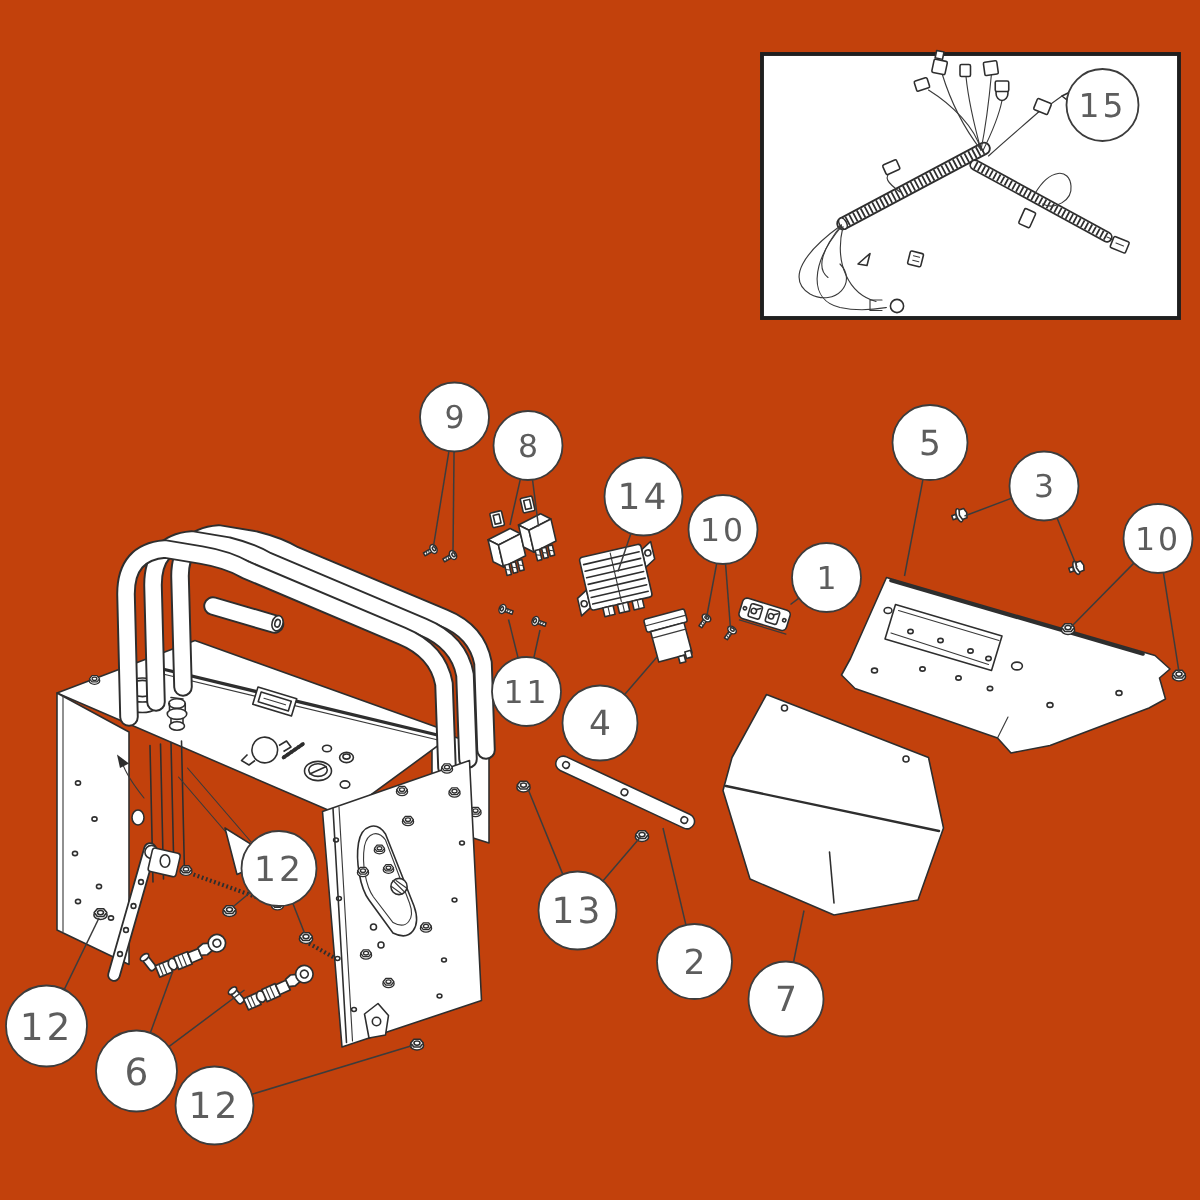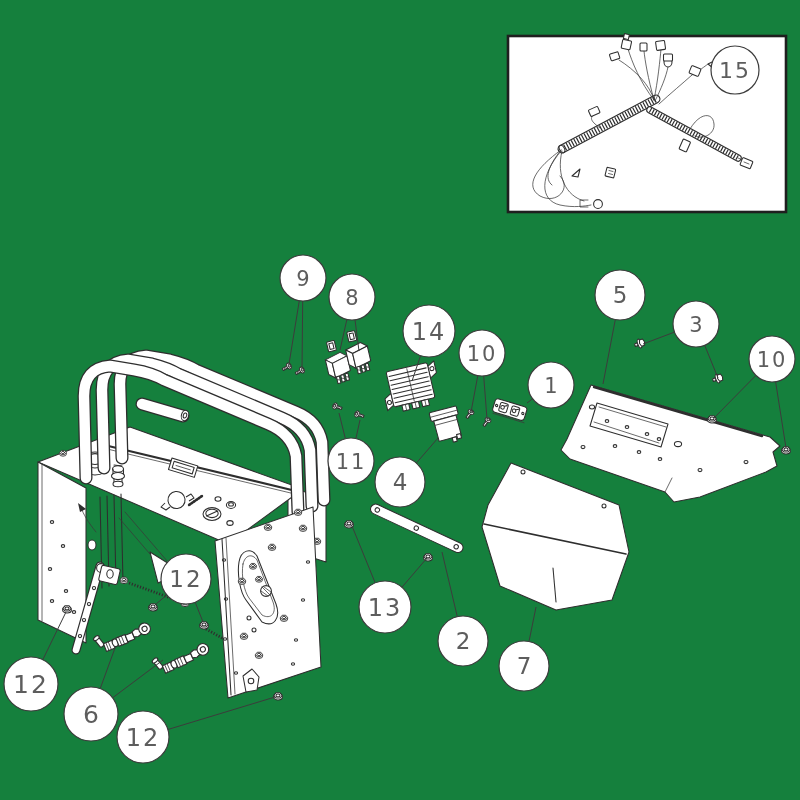--- a/index.html
+++ b/index.html
@@ -1,16 +1,16 @@
 <!DOCTYPE html>
 <html><head>
 <meta charset="utf-8">
 <style>
   html,body{margin:0;padding:0;background:#ffffff;}
-  .canvas{position:relative;width:800px;height:800px;background:#15803d;overflow:hidden;
+  .canvas{position:relative;width:800px;height:800px;background:#c2410c;overflow:hidden;
           font-family:"DejaVu Sans", sans-serif;}
   svg{display:block;}
   .ln{stroke:#2e2e2e;fill:none;stroke-width:1.05;stroke-linecap:round;stroke-linejoin:round;}
   .thin{stroke:#3a3a3a;fill:none;stroke-width:0.75;stroke-linecap:round;}
   .fw{fill:#ffffff;stroke:#2e2e2e;stroke-width:1.05;stroke-linejoin:round;}
   .dk{fill:#2e2e2e;stroke:none;}
   .tube-o{stroke:#2e2e2e;stroke-width:13;fill:none;stroke-linecap:round;stroke-linejoin:round;}
   .tube-i{stroke:#ffffff;stroke-width:10.4;fill:none;stroke-linecap:round;stroke-linejoin:round;}
   .hatch{stroke:#2e2e2e;stroke-dasharray:1.2 1.7;fill:none;}
 </style>

